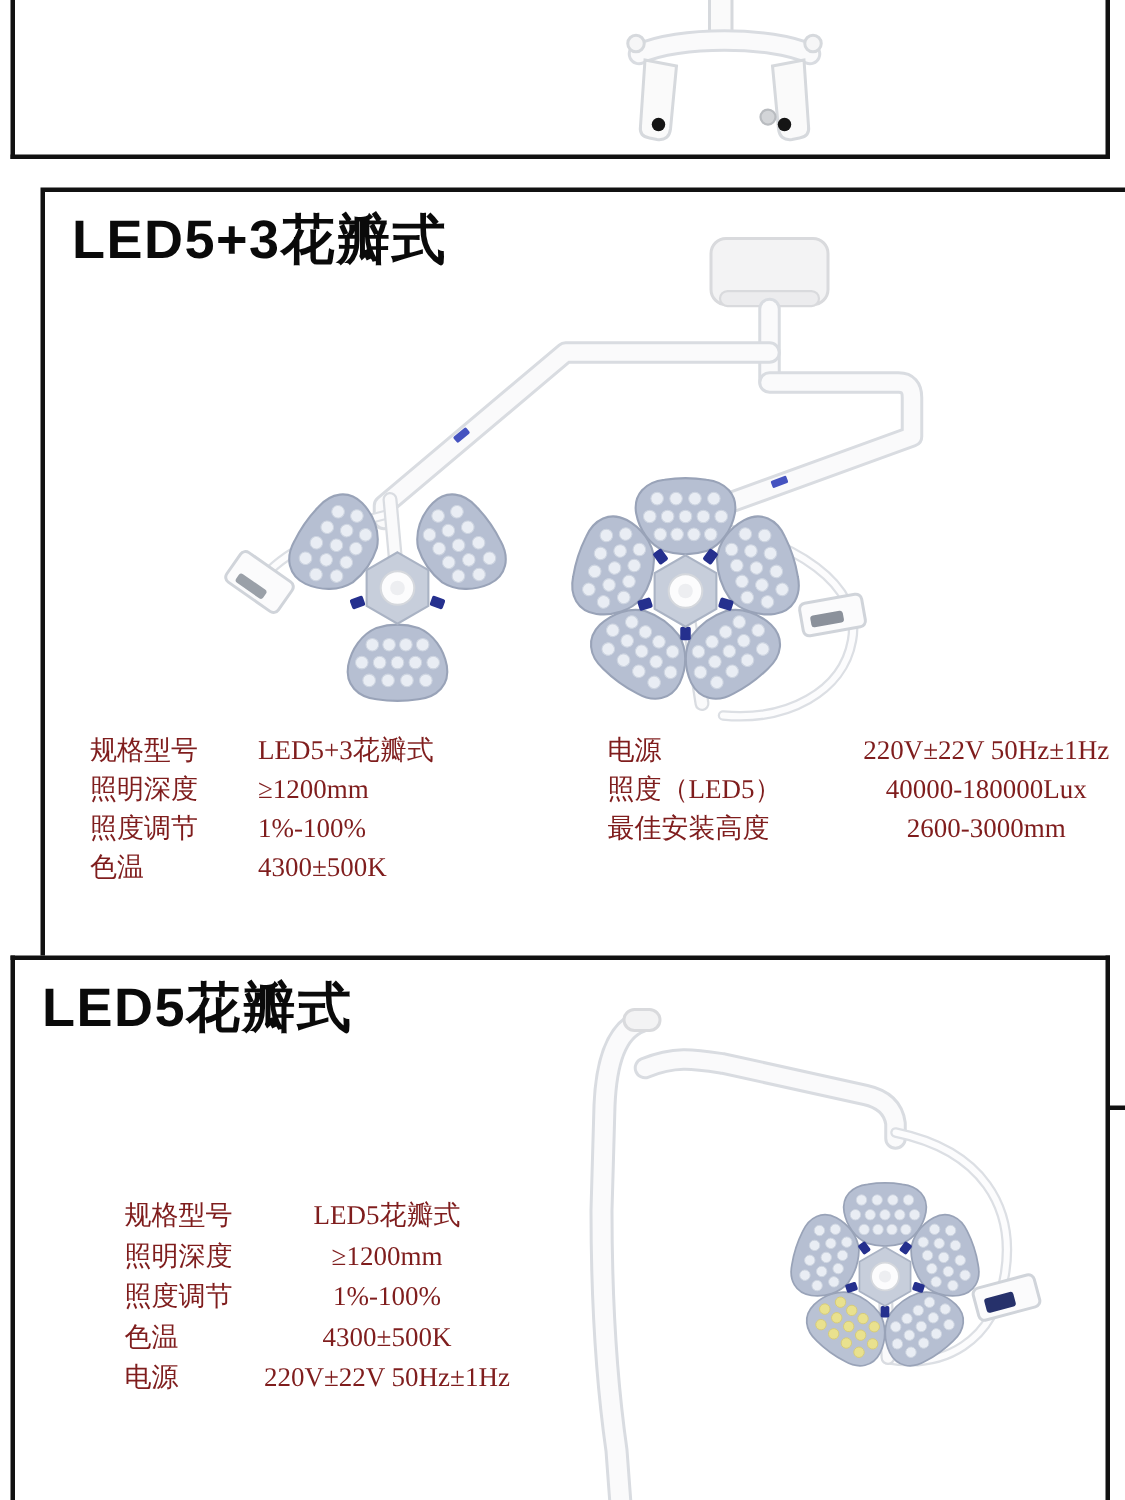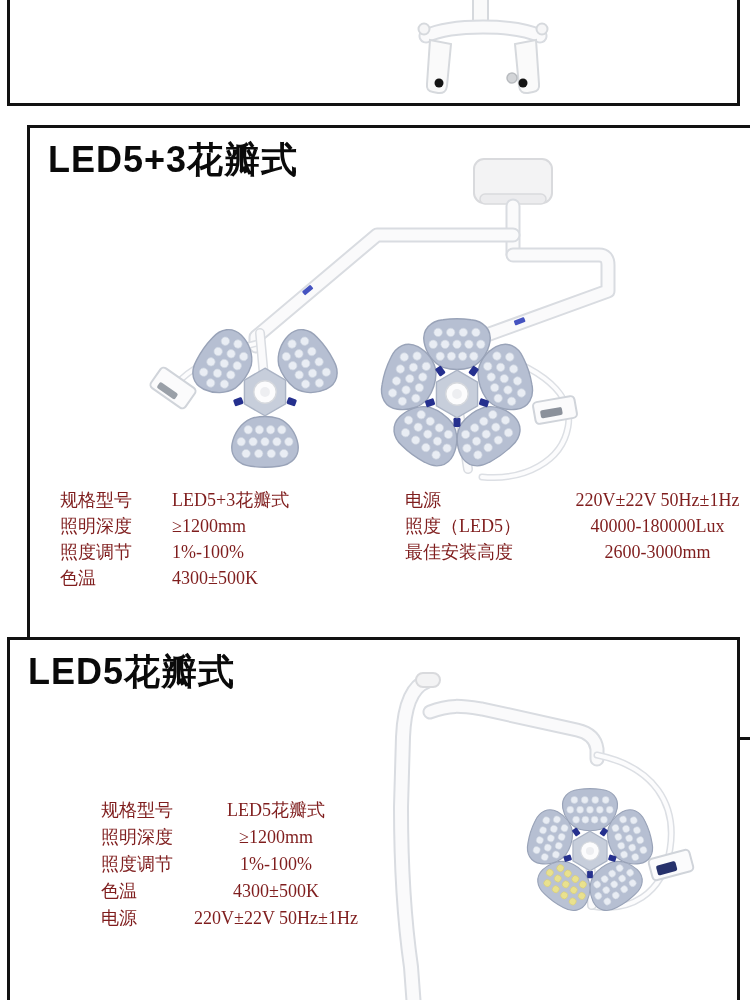--- a/index.html
+++ b/index.html
@@ -17,21 +17,21 @@
   .specs{position:absolute;font-family:"Liberation Serif","DejaVu Serif",serif;
          color:#7f1d1d;font-size:18px;}
   .row{height:26px;line-height:26px;white-space:nowrap;}
   .lab{display:inline-block;vertical-align:top;white-space:nowrap;}
   .val{display:inline-block;vertical-align:top;white-space:nowrap;}
   .s2l{left:30px;top:359px;}
   .s2l .lab{width:112px;}
   .s2r{left:375px;top:359px;}
   .s2r .lab{width:150px;}
   .s2r .val{width:205px;text-align:center;}
-  .s3{left:91px;top:157px;}
+  .s3{left:73px;top:157px;}
   .s3 .row{height:27px;line-height:27px;}
   .s3 .lab{width:85px;}
   .s3 .val{width:180px;text-align:center;}
   
   .aO{fill:none;stroke:#d9dce1;stroke-width:15;stroke-linecap:round;stroke-linejoin:round;}
   .aI{fill:none;stroke:#fafafb;stroke-width:11;stroke-linecap:round;stroke-linejoin:round;}
   .sO{fill:none;stroke:#d9dce1;stroke-width:10;stroke-linecap:round;}
   .sI{fill:none;stroke:#fafafb;stroke-width:7;stroke-linecap:round;}
   .tO{fill:none;stroke:#dcdfe4;stroke-width:7;stroke-linecap:round;}
   .tI{fill:none;stroke:#fcfcfd;stroke-width:4;stroke-linecap:round;}

